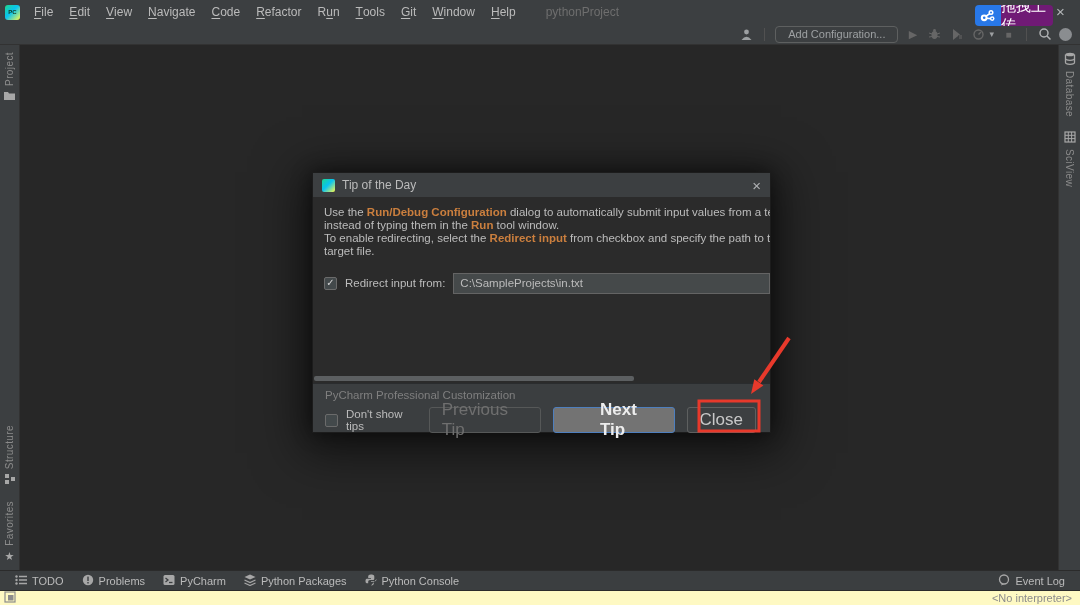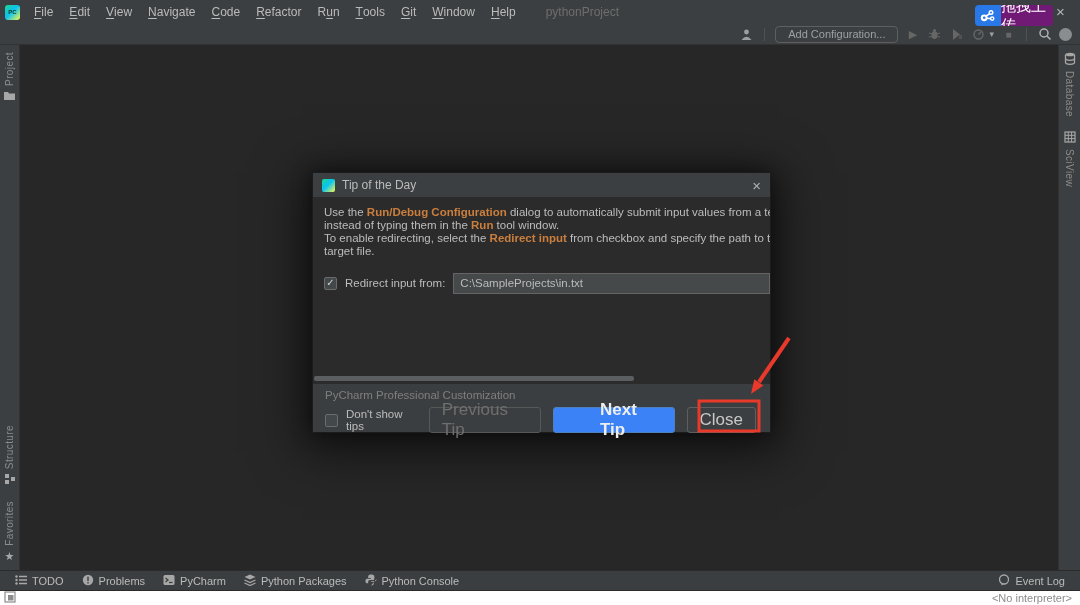--- a/index.html
+++ b/index.html
@@ -32,21 +32,21 @@
   .stripe.right{right:0;width:22px;border-left:1px solid #323232;}
   .vbtn{display:flex;flex-direction:column;align-items:center;gap:4px;padding:7px 0;color:#8C8C8C;font-size:10px;cursor:default;}
   .vbtn .vlabel{writing-mode:vertical-rl;letter-spacing:.4px;}
   .stripe.left .vbtn .vlabel{transform:rotate(180deg);}
   .spacer{flex:1;}
 
   
   .toolwindow-bar{position:absolute;left:0;bottom:15px;width:1080px;height:20px;background:#3B3E40;
     border-top:1px solid #2B2B2B;display:flex;align-items:center;font-size:11px;color:#BBBBBB;padding:0 6px;}
   .tool-btn{display:flex;align-items:center;gap:5px;padding:0 9px;height:20px;cursor:default;}
-  .statusbar{position:absolute;left:0;bottom:0;width:1080px;height:15px;background:#ffffff;
+  .statusbar{position:absolute;left:0;bottom:0;width:1080px;height:15px;background:#fef9c3;
     border-top:1px solid #2B2B2B;display:flex;align-items:center;font-size:11px;color:#8C8C8C;padding:0 8px 0 4px;}
 
   
   .dialog{position:absolute;left:312px;top:172px;width:459px;height:261px;background:#2B2B2B;
     border:1px solid #1c1c1c;box-shadow:0 10px 45px 10px rgba(0,0,0,.55),0 0 18px rgba(0,0,0,.45);z-index:10;}
   .dlg-title{height:24px;background:#3C3F41;display:flex;align-items:center;padding:0 9px;gap:7px;
     font-size:12px;color:#BBBBBB;}
   .dlg-logo{width:13px;height:13px;border-radius:2px;
     background:linear-gradient(135deg,#21D789 0%,#07C3F2 45%,#FCF84A 100%);}
   .dlg-close{margin-left:auto;color:#AFB1B3;font-size:15px;line-height:1;cursor:default;}
@@ -62,21 +62,21 @@
     color:#BBBBBB;font-size:11.5px;padding:0 6px;outline:none;}
   .h-scroll{position:absolute;left:1px;bottom:2px;width:320px;height:5px;background:#5C5F61;border-radius:2px;}
   .dlg-footer{position:absolute;left:0;right:0;bottom:0;height:49px;background:#3B3E40;border-top:1px solid #2A2C2E;
     padding:5px 12px 0;}
   .footer-caption{font-size:11.5px;color:#7F7F7F;}
   .footer-row{display:flex;align-items:center;margin-top:6px;gap:8px;}
   .dont-show-label{font-size:11.5px;color:#BCBCBC;}
   .btn{height:26px;border-radius:3px;font-size:17px;padding:0 12px;display:flex;align-items:center;justify-content:center;}
   .btn-row{margin-left:auto;display:flex;gap:12px;margin-right:2px;}
   .btn-disabled{border:1px solid #565858;color:#6F6F6F;background:transparent;}
-  .btn-primary{background:#3b82f6;border:1px solid #4E7FBE;color:#EDEDED;font-weight:bold;padding-left:46px;}
+  .btn-primary{background:#737373;border:1px solid #4E7FBE;color:#EDEDED;font-weight:bold;padding-left:46px;}
   .btn-normal{border:1px solid #5E6060;color:#C8C8C8;background:#3C3F41;}
 
   
   .baidu{position:absolute;left:975px;top:5px;width:78px;height:21px;display:flex;border-radius:4px;overflow:hidden;z-index:15;}
   .baidu-icon{width:26px;background:#2878E8;display:flex;align-items:center;justify-content:center;}
   .baidu-label{flex:1;background:#701a75;color:#FFFFFF;font-size:15px;display:flex;align-items:center;justify-content:center;
     font-family:"DejaVu Sans",sans-serif;}
   .win-close{position:absolute;left:1056px;top:3px;color:#B4B7B9;font-size:15px;z-index:15;cursor:default;}
 
   .annotation{position:absolute;left:0;top:0;z-index:20;pointer-events:none;}

